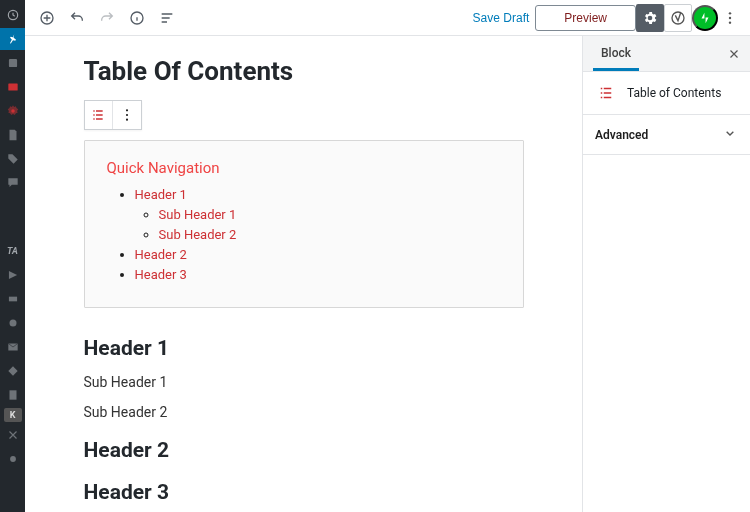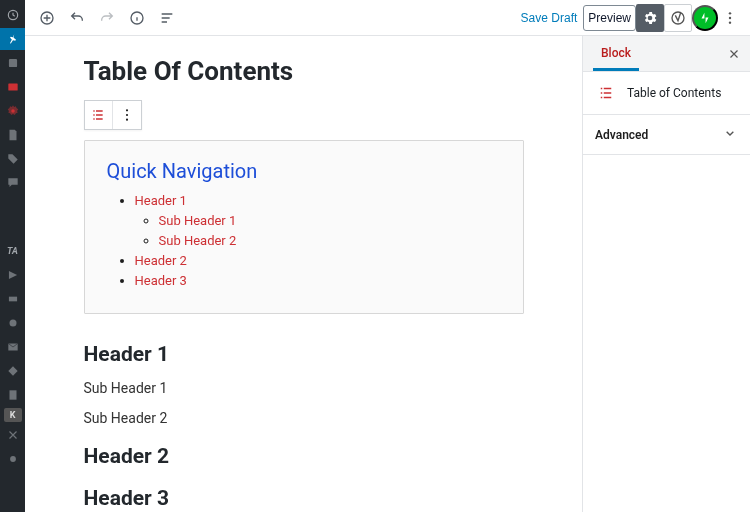--- a/index.html
+++ b/index.html
@@ -12,52 +12,52 @@
 .rail-item svg { width: 14px; height: 14px; }
 
 .main { flex: 1; display: flex; flex-direction: column; }
 
 .toolbar { height: 36px; border-bottom: 1px solid #e2e4e7; display: flex; align-items: center; padding: 0 8px; }
 .toolbar-left { display: flex; align-items: center; gap: 2px; }
 .toolbar-btn { width: 28px; height: 28px; display: flex; align-items: center; justify-content: center; border: none; background: transparent; color: #555d66; cursor: pointer; border-radius: 3px; }
 .toolbar-btn svg { width: 16px; height: 16px; }
 .toolbar-right { margin-left: auto; display: flex; align-items: center; }
 .save-draft { color: #007cba; background: transparent; border: none; cursor: pointer; font-size: 12px; padding: 4px 6px; }
-.preview-btn { background: #fff; border: 1px solid #7e8993; color: #0f172a; padding: 5px 4px; font-size: 12px; border-radius: 3px; cursor: pointer; }
+.preview-btn { background: #fff; border: 1px solid #7e8993; color: #7f1d1d; padding: 5px 28px; font-size: 12px; border-radius: 3px; cursor: pointer; }
 .publish-btn { background: #007cba; color: #fff; border: none; padding: 6px 12px; font-size: 12px; border-radius: 3px; cursor: pointer; }
 .gear-btn { width: 28px; height: 28px; background: #555d66; color: #fff; border: none; display: flex; align-items: center; justify-content: center; border-radius: 2px; cursor: pointer; }
 .icon-btn { width: 28px; height: 28px; background: #fff; border: 1px solid #ccd0d4; display: flex; align-items: center; justify-content: center; border-radius: 2px; cursor: pointer; color: #555; }
 .jetpack-btn { width: 26px; height: 26px; border-radius: 50%; background: #00be28; display: flex; align-items: center; justify-content: center; cursor: pointer; }
 .more-btn { width: 24px; height: 28px; background: transparent; border: none; display: flex; align-items: center; justify-content: center; cursor: pointer; color: #555; }
 
 .workspace { flex: 1; display: flex; overflow: hidden; }
 .editor { flex: 1; overflow-y: auto; padding: 20px 0 40px 0; }
 .editor-inner { max-width: 440px; margin: 0 auto; }
 .page-title { font-size: 26px; font-weight: 700; margin-bottom: 14px; color: #23282d; }
 
 .block-toolbar { display: inline-flex; border: 1px solid #ccd0d4; background: #fff; box-shadow: 0 1px 2px rgba(0,0,0,0.05); margin-bottom: 10px; }
 .bt-icon { width: 28px; height: 28px; display: flex; align-items: center; justify-content: center; border-right: 1px solid #e2e4e7; cursor: pointer; }
 .bt-icon:last-child { border-right: none; }
 .bt-icon.primary { color: #cd3034; }
 .bt-icon svg { width: 16px; height: 16px; }
 
 .toc-box { border: 1px solid #d7d7d7; background: #fafafa; padding: 18px 22px 20px 22px; margin-bottom: 28px; border-radius: 1px; }
-.toc-heading { font-size: 20px; color: #1d4ed8; margin-bottom: 10px; font-weight: 400; }
+.toc-heading { font-size: 15px; color: #ef4444; margin-bottom: 10px; font-weight: 400; }
 .toc-box ul { list-style: disc; padding-left: 28px; }
 .toc-box ul ul { list-style: circle; padding-left: 24px; }
 .toc-box li { margin: 5px 0; }
 .toc-link { color: #cd3034; text-decoration: none; font-size: 13px; }
 
 .h2 { font-size: 21px; font-weight: 700; margin: 18px 0 12px 0; color: #23282d; }
 .p { font-size: 14px; margin: 14px 0; color: #333; }
 
 .sidebar { width: 168px; border-left: 1px solid #e2e4e7; background: #fff; display: flex; flex-direction: column; font-size: 12px; }
 .tabs { display: flex; border-bottom: 1px solid #e2e4e7; padding: 0 10px; position: relative; height: 36px; background: #f3f4f5;}
 .tab { padding: 10px 8px 8px 8px; color: #6c7781; cursor: pointer; border-bottom: 3px solid transparent; font-size: 12px; }
-.tab.active { color: #b91c1c; border-bottom-color: #007cba; font-weight: 500;}
+.tab.active { color: #404040; border-bottom-color: #007cba; font-weight: 500;}
 .tab-close { position: absolute; right: 8px; top: 10px; width: 16px; height: 16px; background: transparent; border: none; cursor: pointer; color: #555; display: flex; align-items: center; justify-content: center;}
 .sb-section { border-bottom: 1px solid #e2e4e7; padding: 10px 12px; }
 .sb-block-header { display: flex; align-items: center; gap: 10px; }
 .sb-block-icon { width: 22px; height: 22px; display: flex; align-items: center; justify-content: center; color: #cd3034; }
 .sb-block-name { font-size: 12px; color: #191e23; }
 .sb-advanced { display: flex; justify-content: space-between; align-items: center; cursor: pointer; gap: 16px; }
 .sb-advanced-label { font-weight: 600; font-size: 12px; }
 .sb-caret svg { width: 16px; height: 16px; color: #555; }
 </style>
 </head>

